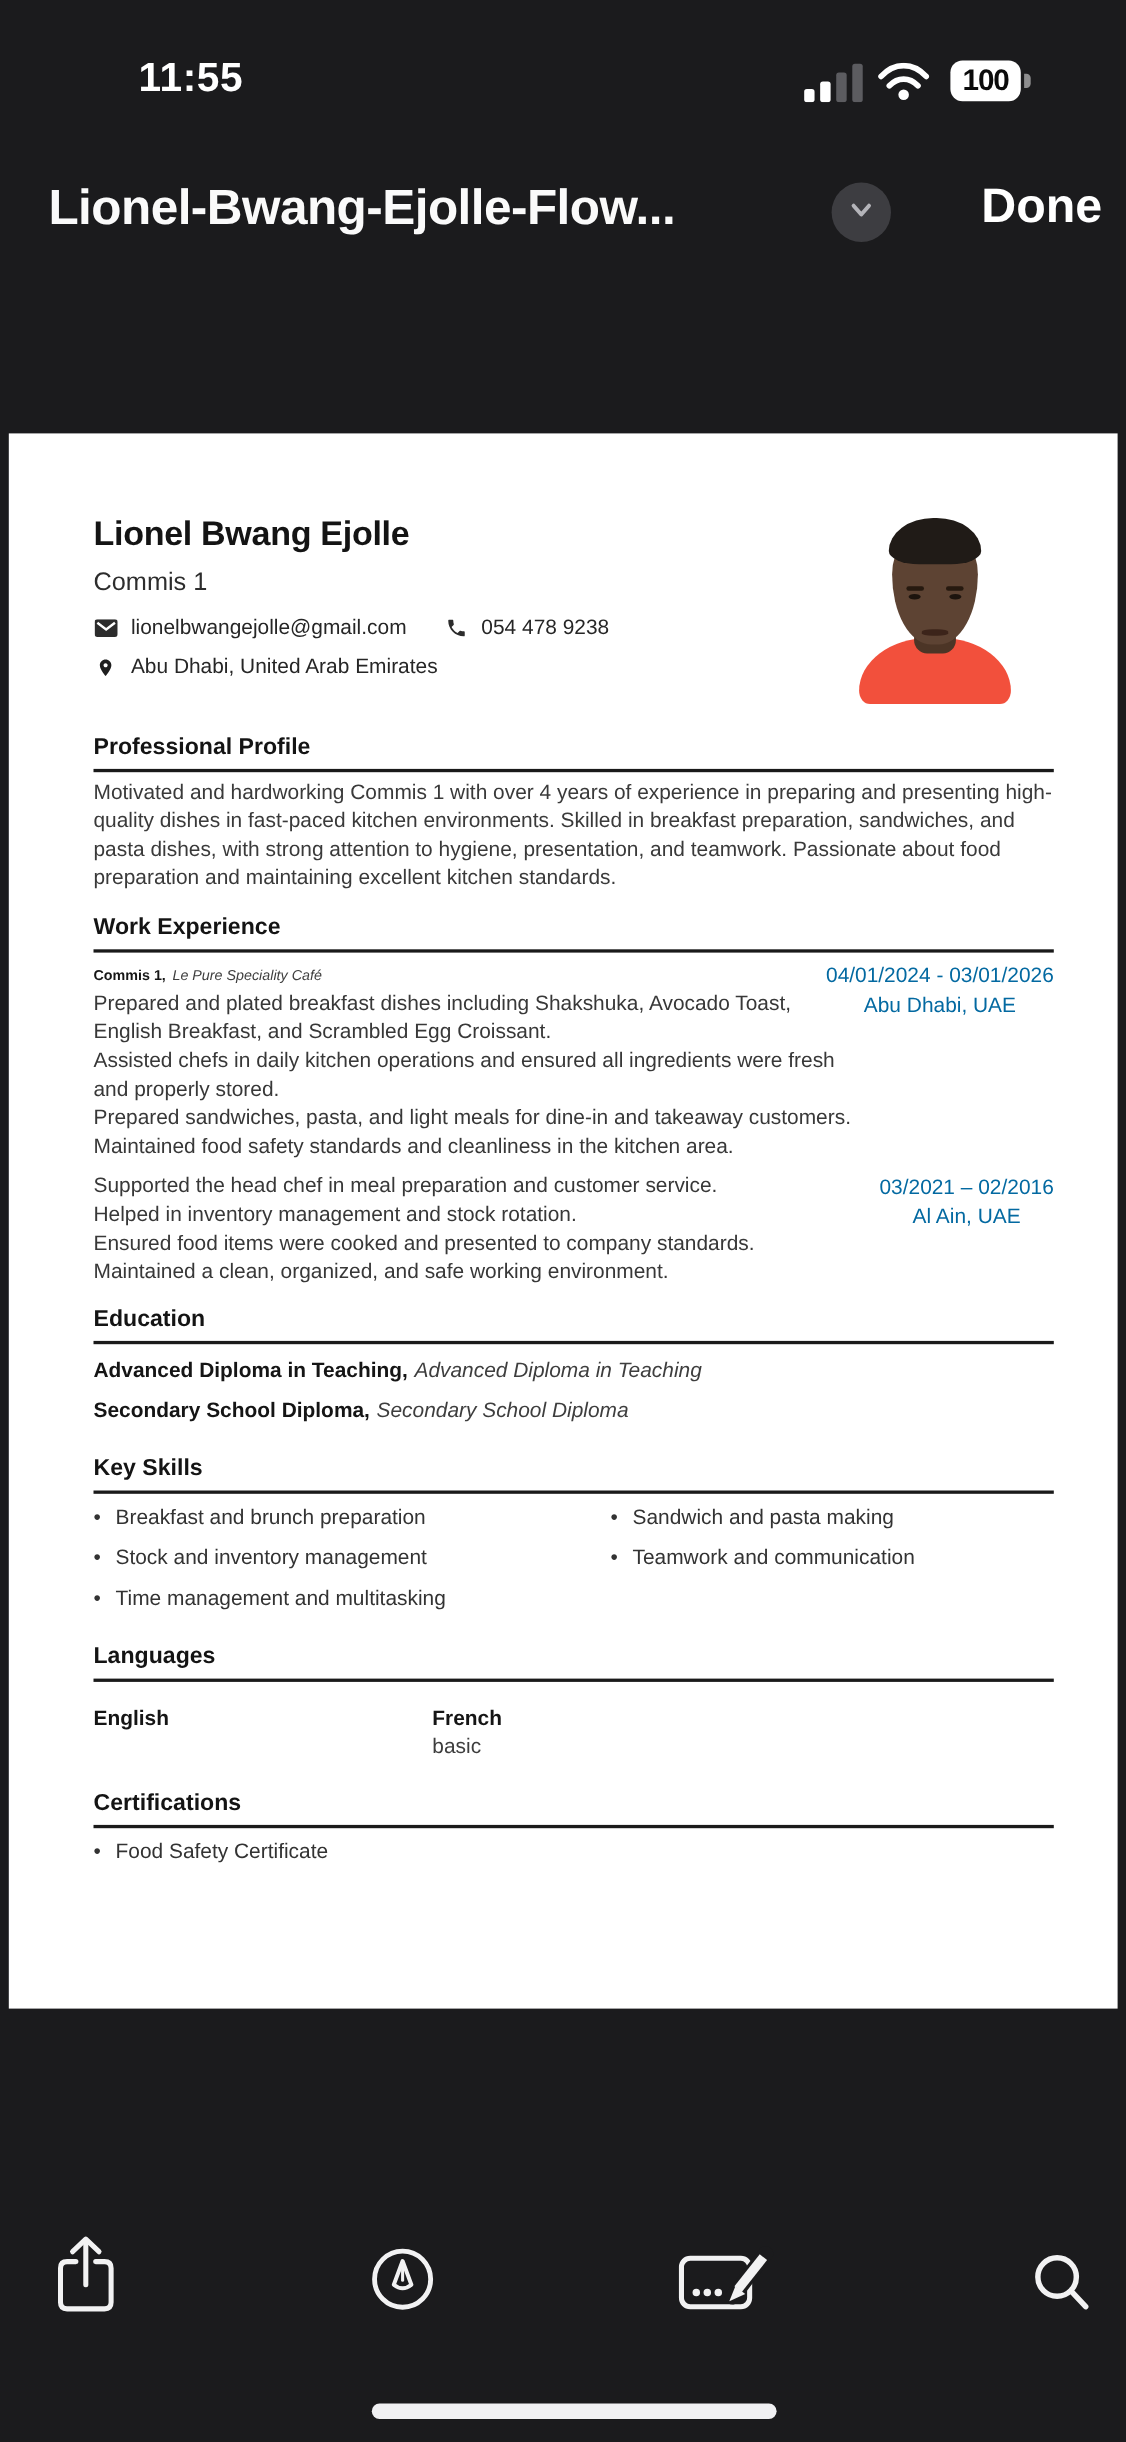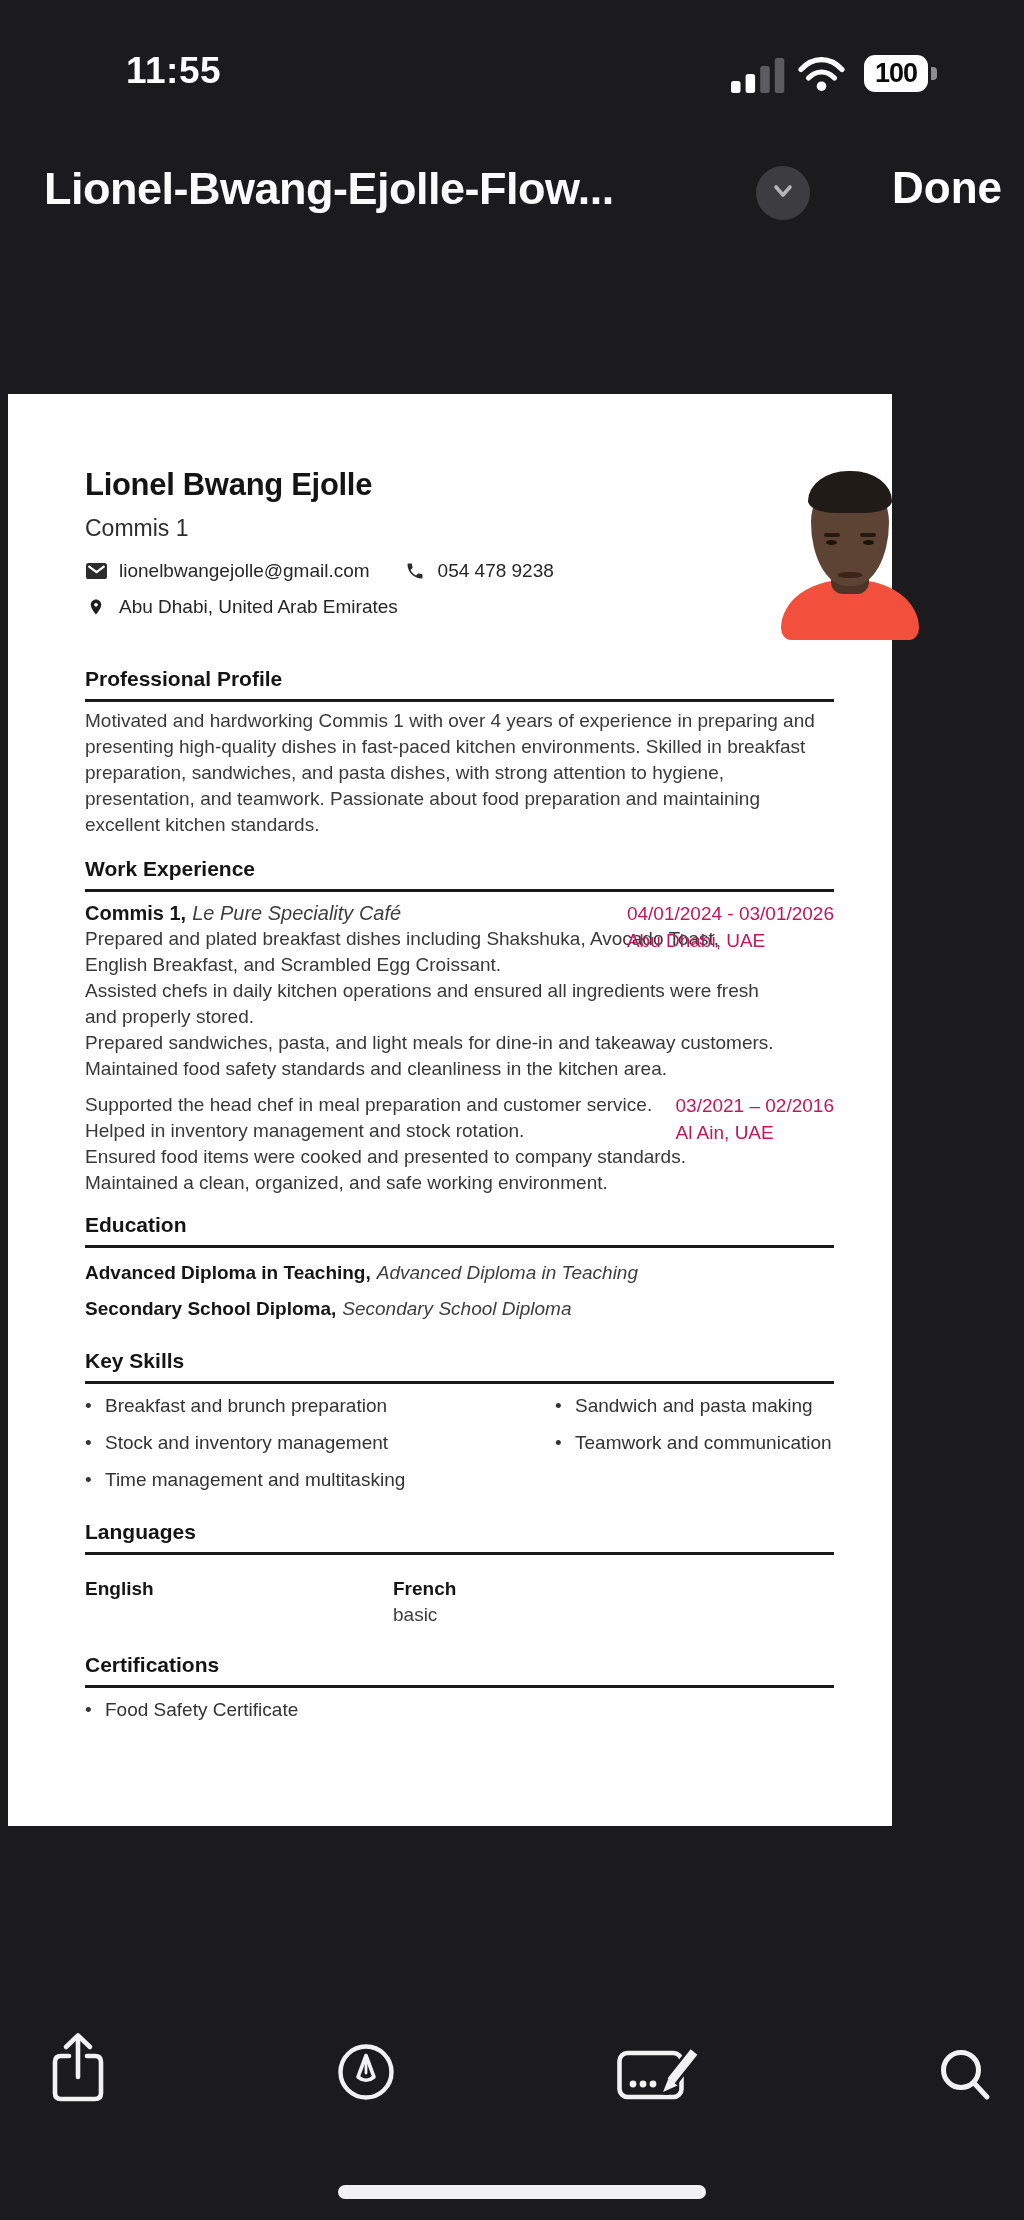--- a/index.html
+++ b/index.html
@@ -39,21 +39,21 @@
     border-radius:50%; background:#3d3d41;
     display:flex; align-items:center; justify-content:center; cursor:pointer;
   }
   .done-btn {
     position:absolute; right:22px; top:163px;
     font-size:44px; font-weight:bold; color:#ffffff; cursor:pointer;
   }
 
   
   .page {
-    position:absolute; left:8px; top:394px; width:884px; height:1432px;
+    position:absolute; left:8px; top:394px; width:1008px; height:1432px;
     background:#ffffff;
   }
   .content { position:relative; height:100%; padding:64px 58px 0 77px; color:#3a3a3a; }
 
   .doc-name { font-size:31px; font-weight:bold; color:#141414; letter-spacing:-0.3px; margin-top:8px; line-height:38px; }
   .doc-sub  { font-size:23px; color:#2d2d2d; margin-top:10px; line-height:28px; }
 
   .contact-row { display:flex; align-items:center; margin-top:18px; font-size:19px; color:#262626; }
   .contact-row.second { margin-top:14px; }
   .c-ic { width:22px; display:flex; justify-content:center; margin-right:12px; }
@@ -78,24 +78,24 @@
 
   
   .sec h2 { font-size:21px; font-weight:bold; color:#141414; line-height:26px; padding-bottom:7px; }
   .rule { height:3px; background:#1a1a1a; }
   .sec-profile { margin-top:48px; }
   .sec-profile p { margin-top:6px; font-size:19px; line-height:26px; color:#3a3a3a; max-width:878px; }
 
   .sec-work { margin-top:18px; }
   .job { position:relative; margin-top:8px; }
   .job + .job { margin-top:10px; }
-  .job-head { font-size:20px; line-height:26px; }
+  .job-head { font-size:13px; line-height:26px; }
   .job-title { font-weight:bold; color:#161616; }
   .job-co { font-style:italic; color:#3e3e3e; margin-left:6px; }
-  .job-meta { position:absolute; top:0; right:0; text-align:left; font-size:19px; line-height:27px; color:#be185d; }
+  .job-meta { position:absolute; top:0; right:0; text-align:center; font-size:19px; line-height:27px; color:#0369a1; }
   .job-body { font-size:19px; line-height:26px; color:#383838; max-width:700px; }
 
   .sec-edu { margin-top:16px; }
   .edu-entry { font-size:19px; line-height:26px; margin-top:12px; }
   .edu-entry + .edu-entry { margin-top:10px; }
   .edu-deg { font-weight:bold; color:#151515; }
   .edu-det { font-style:italic; color:#3e3e3e; margin-left:6px; }
 
   .sec-skills { margin-top:26px; }
   .skills-grid { display:grid; grid-template-columns:470px 1fr; margin-top:9px; row-gap:11px; font-size:19px; line-height:26px; color:#333; }

